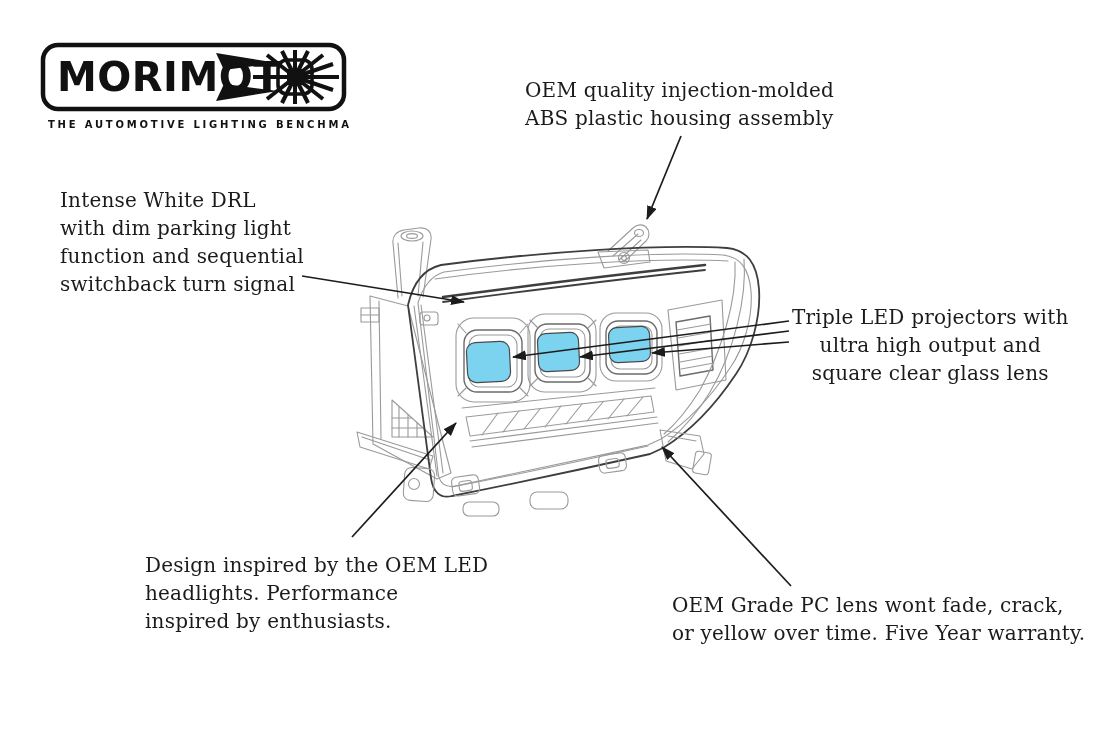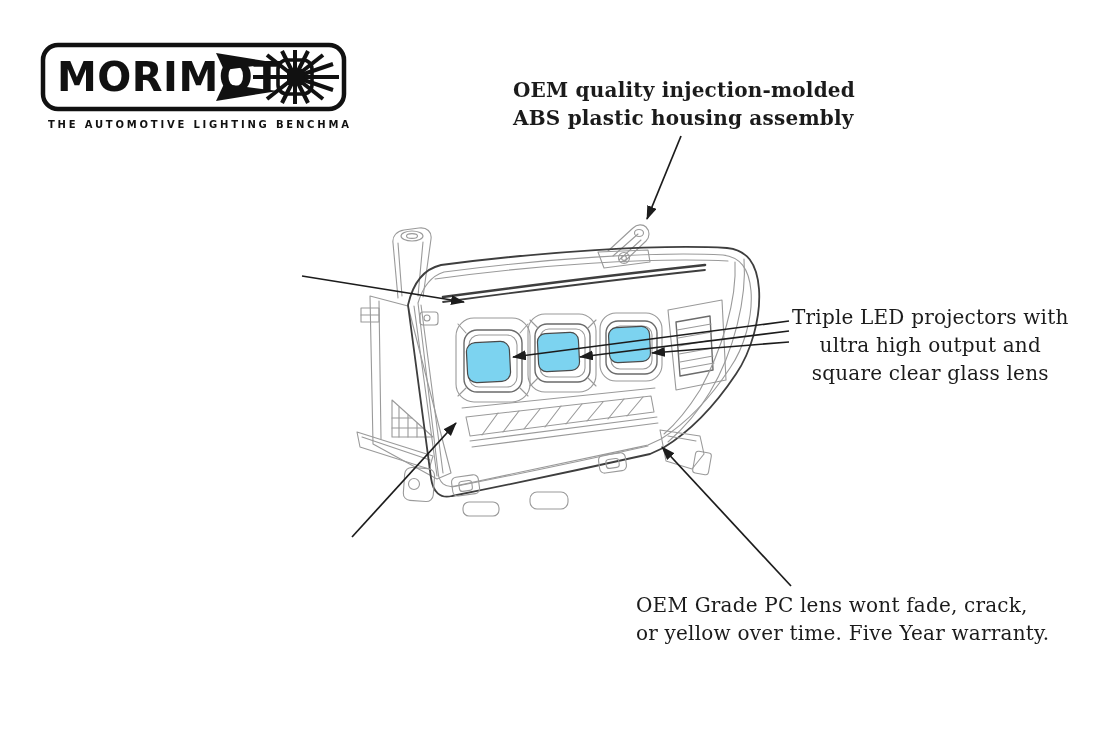--- a/index.html
+++ b/index.html
@@ -56,30 +56,37 @@
         <line x1="255" y1="35" x2="242" y2="9"></line>
         <line x1="255" y1="35" x2="268" y2="61"></line>
         <line x1="255" y1="35" x2="242" y2="61"></line>
       </g>
       <rect x="238" y="18" width="34" height="34" rx="9" fill="#ffffff" class="logo-line" stroke-width="3.6"></rect>
       <rect x="247" y="27" width="16" height="16" class="logo-fill"></rect>
     </g>
     <text x="8" y="86" font-size="10" letter-spacing="2.8" class="logo-text">THE AUTOMOTIVE LIGHTING BENCHMARK</text>
   </svg>
 
-  <div class="callout" style="left:513px; top:76px;font-weight:bold;">OEM quality injection-molded
+  <div class="callout" style="left:525px; top:76px;">OEM quality injection-molded
 ABS plastic housing assembly</div>
 
+  <div class="callout" style="left:60px; top:186px;">Intense White DRL
+with dim parking light
+function and sequential
+switchback turn signal</div>
 
   <div class="callout" style="left:792px; top:303px;text-align:center;">Triple LED projectors with
 ultra high output and
 square clear glass lens</div>
 
-
-  <div class="callout" style="left:636px; top:591px;">OEM Grade PC lens wont fade, crack,
+  <div class="callout" style="left:145px; top:551px;">Design inspired by the OEM LED
+headlights. Performance
+inspired by enthusiasts.</div>
+
+  <div class="callout" style="left:672px; top:591px;">OEM Grade PC lens wont fade, crack,
 or yellow over time. Five Year warranty.</div>
 
   <svg class="diagram-svg" width="1109" height="740" viewBox="0 0 1109 740">
     <defs>
       <marker id="ah" markerUnits="userSpaceOnUse" markerWidth="15" markerHeight="11" refX="13" refY="5" orient="auto">
         <path d="M0 0 L14 5 L0 10 Z" fill="#1c1c1c"></path>
       </marker>
     </defs>
 
     <g>

